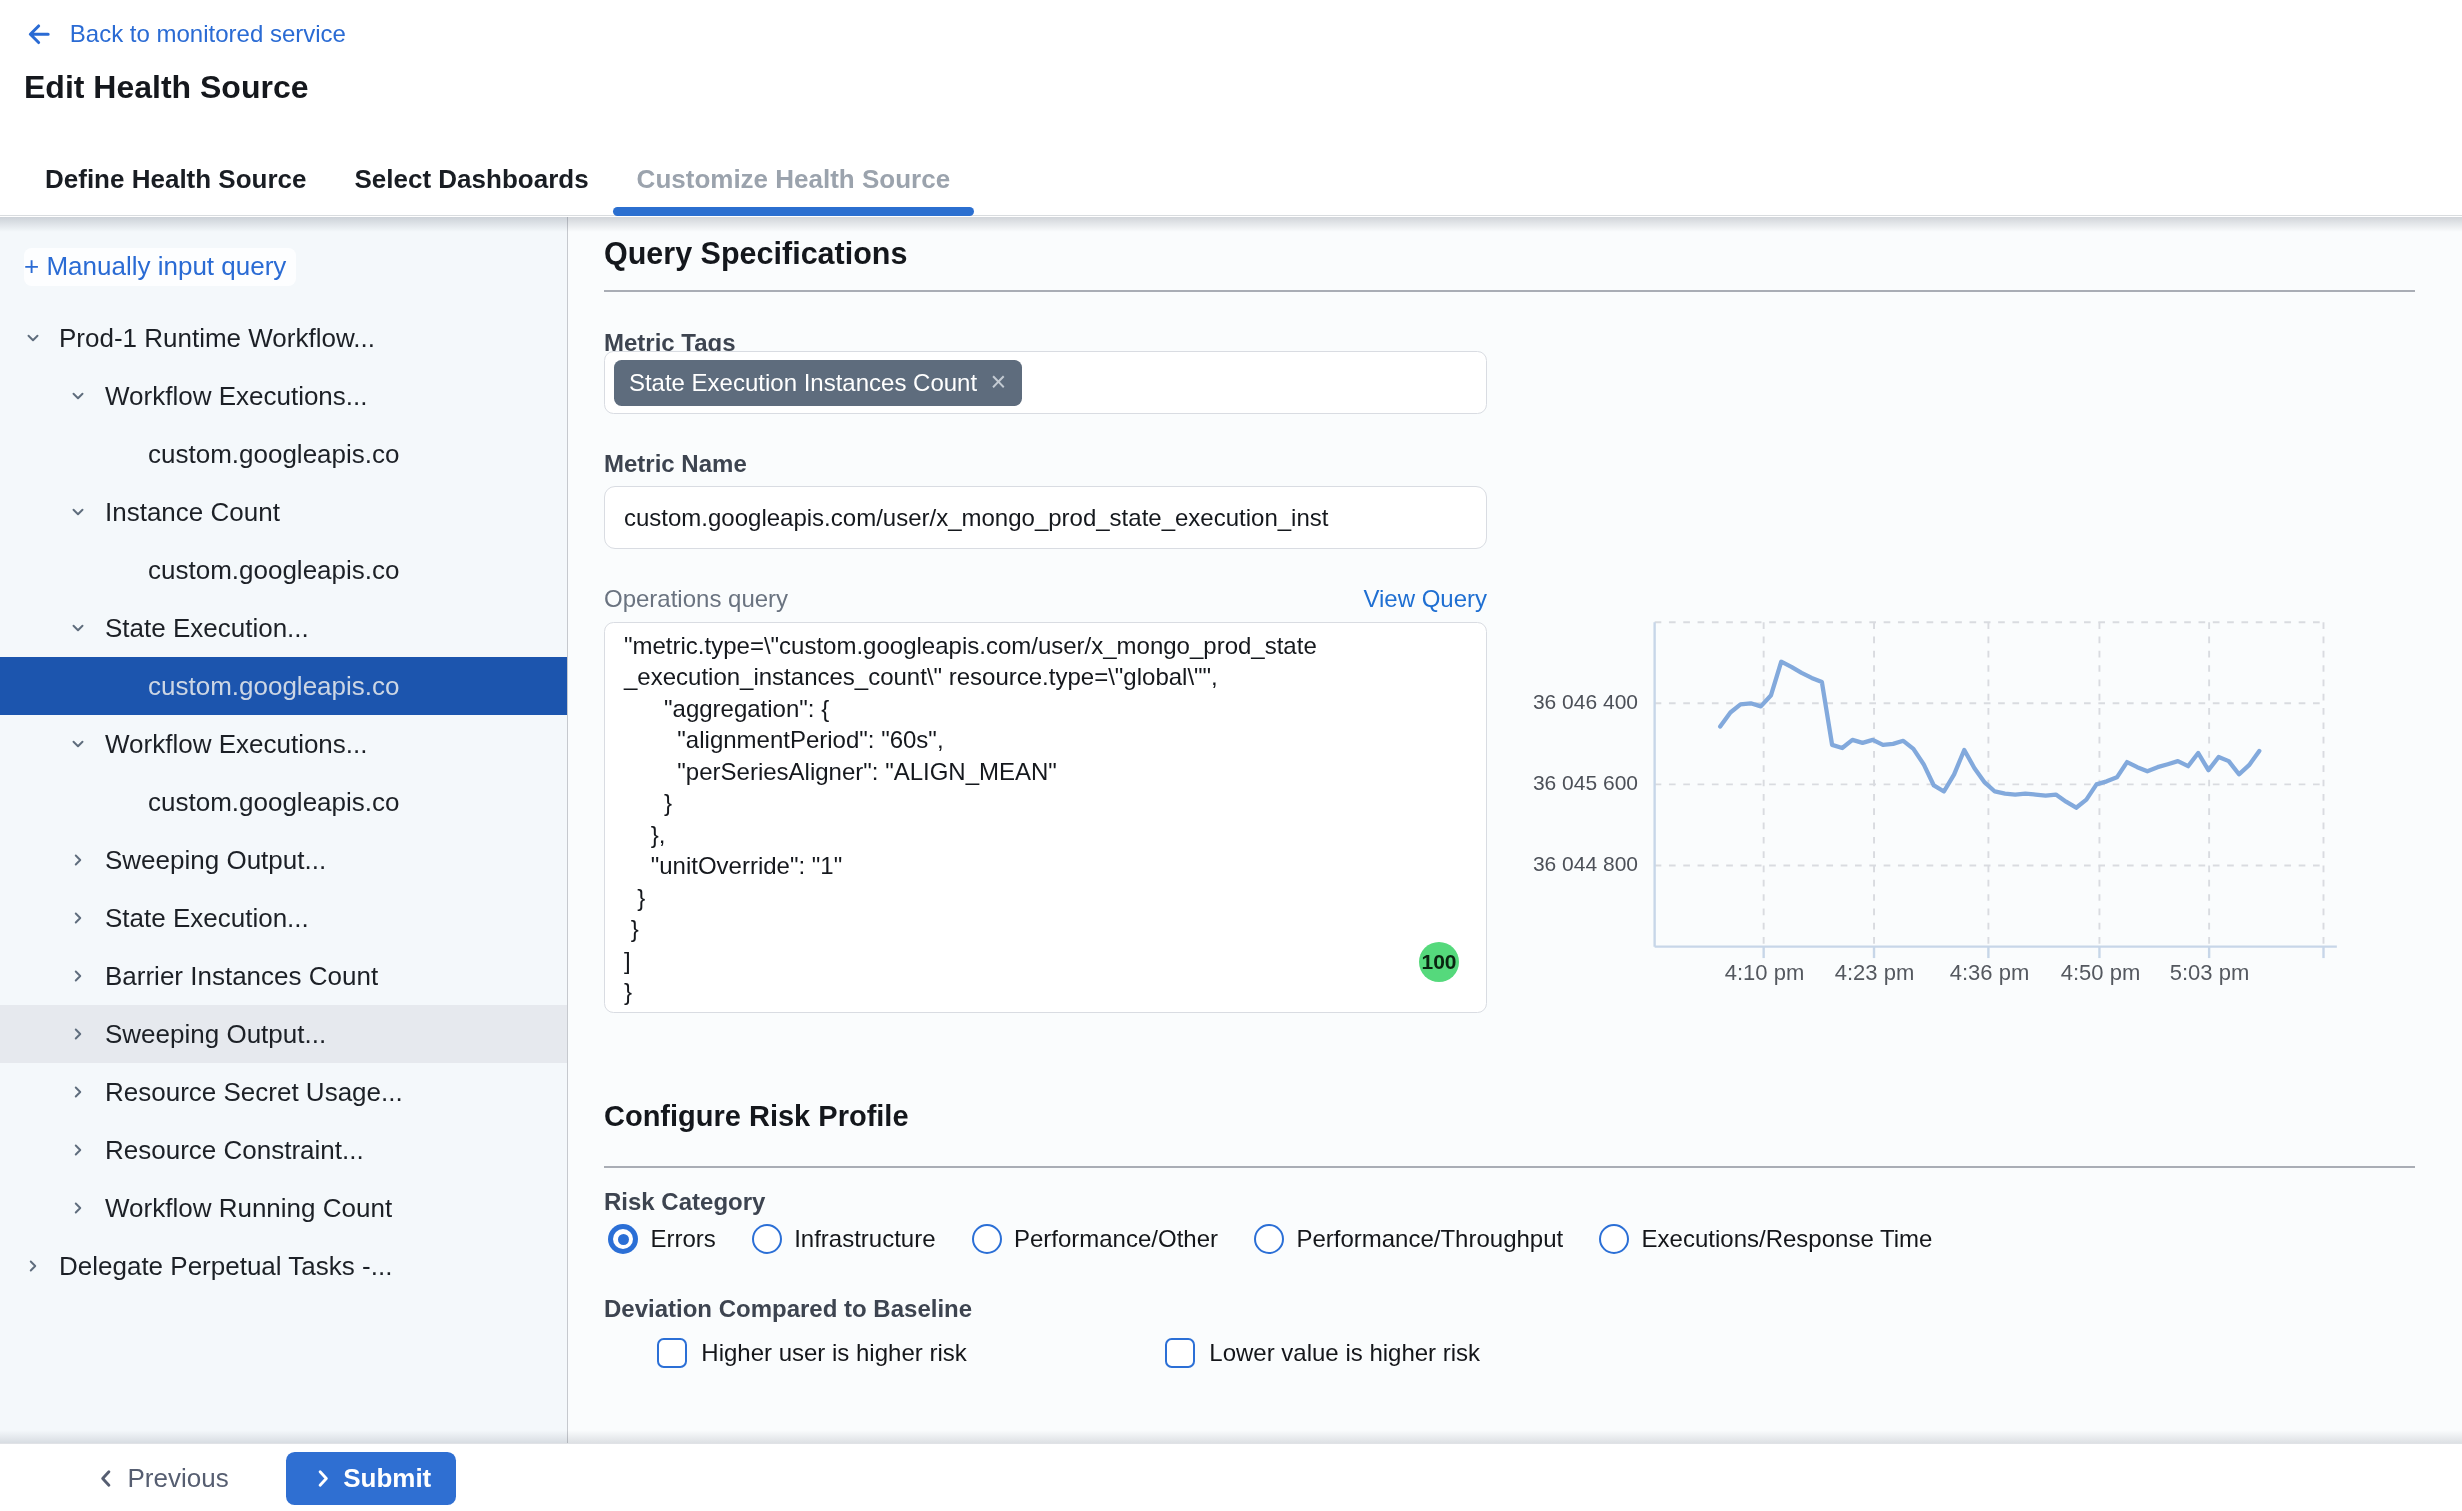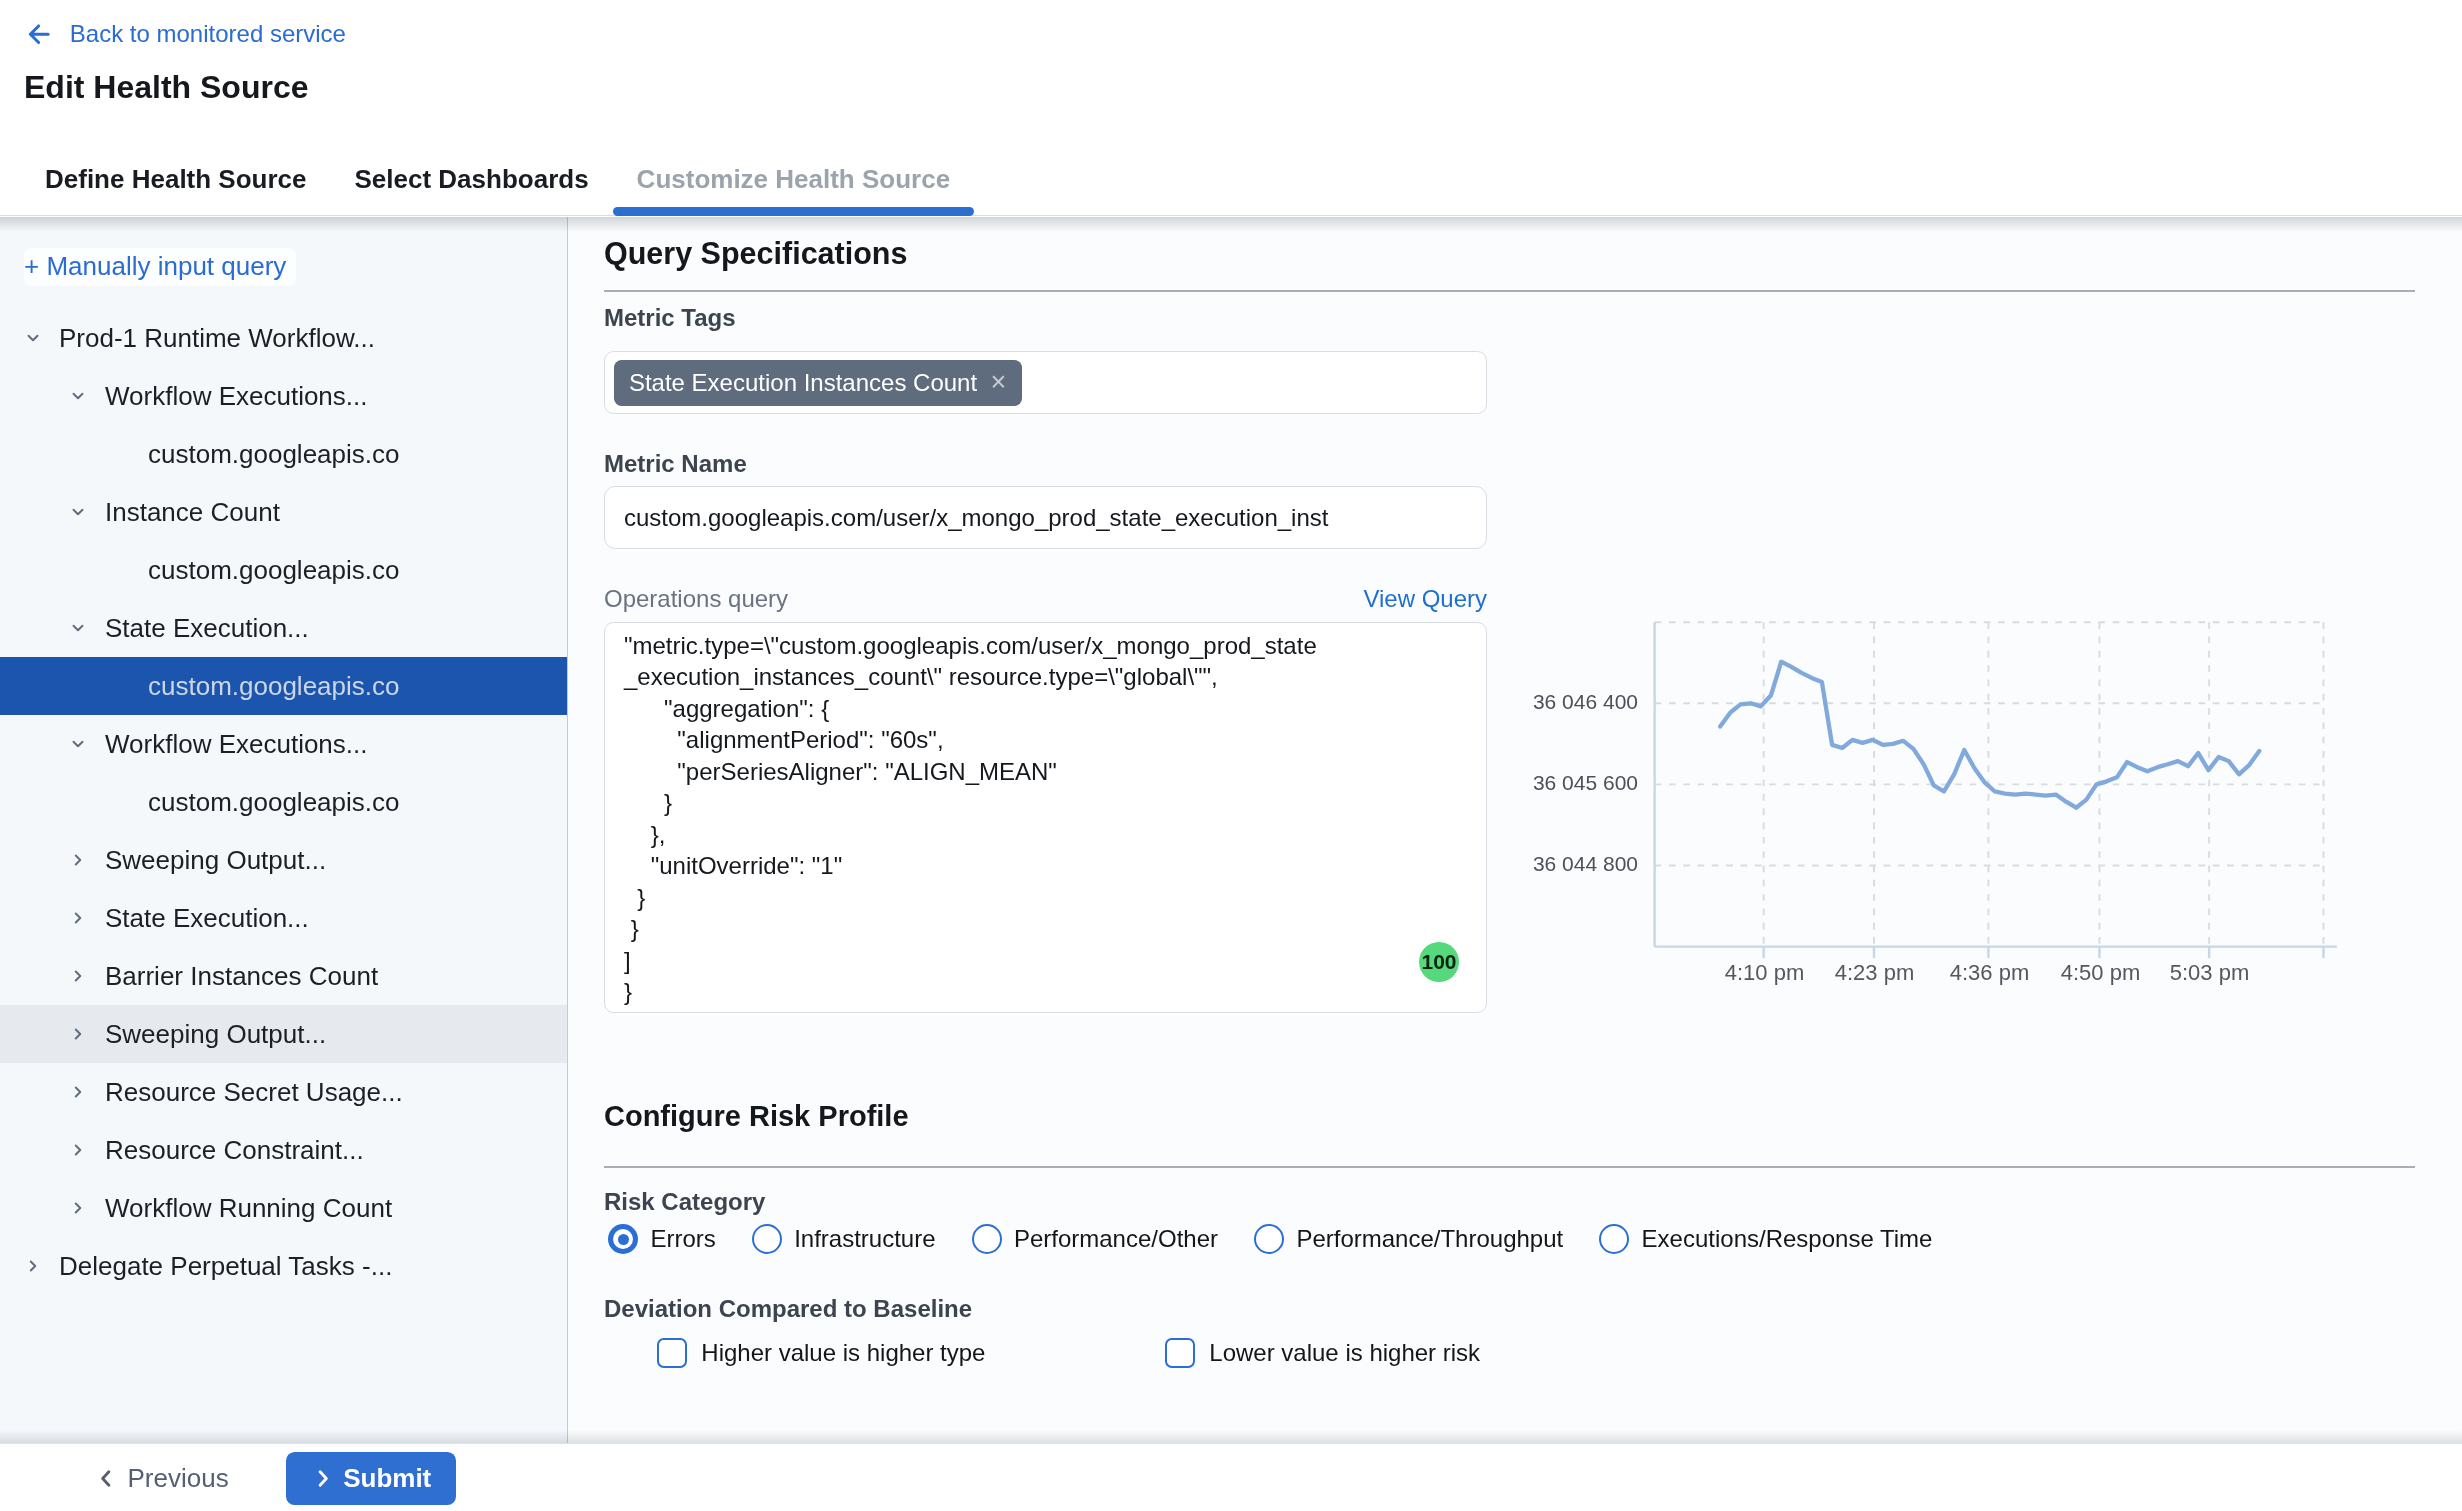--- a/index.html
+++ b/index.html
@@ -244,21 +244,21 @@
             </span>
             <span class="lbl" style="left: 59px;">Delegate Perpetual Tasks -...</span>
           </div>
         </div>
     </aside>
 
     <section class="main">
       <h2 class="sec-title" style="top:19px;">Query Specifications</h2>
       <div class="divider" style="top:73px;"></div>
 
-      <div class="fld-label" style="top:87px;">Metric Tags</div>
+      <div class="fld-label" style="top:112px;">Metric Tags</div>
       <div class="tags-box">
         <span class="chip">
           <span>State Execution Instances Count</span>
           <span class="chip-x">×</span>
         </span>
       </div>
 
       <div class="fld-label" style="top:233px;">Metric Name</div>
       <input class="text-input" readonly="" value="custom.googleapis.com/user/x_mongo_prod_state_execution_inst" style="">
 
@@ -330,21 +330,21 @@
           <div class="radio-item">
             <span class="radio"></span>
             <span>Executions/Response Time</span>
           </div>
         </div>
 
       <div class="fld-label" style="top:1078px;">Deviation Compared to Baseline</div>
       <div class="cb-row" id="cb-row">
           <div class="cb-item">
             <span class="cbox"></span>
-            <span>Higher value is higher type</span>
+            <span>Higher user is higher risk</span>
           </div>
           <div class="cb-item">
             <span class="cbox"></span>
             <span>Lower value is higher risk</span>
           </div>
         </div>
     </section>
   </div>
 
   <div class="shadow-bottom"></div>

